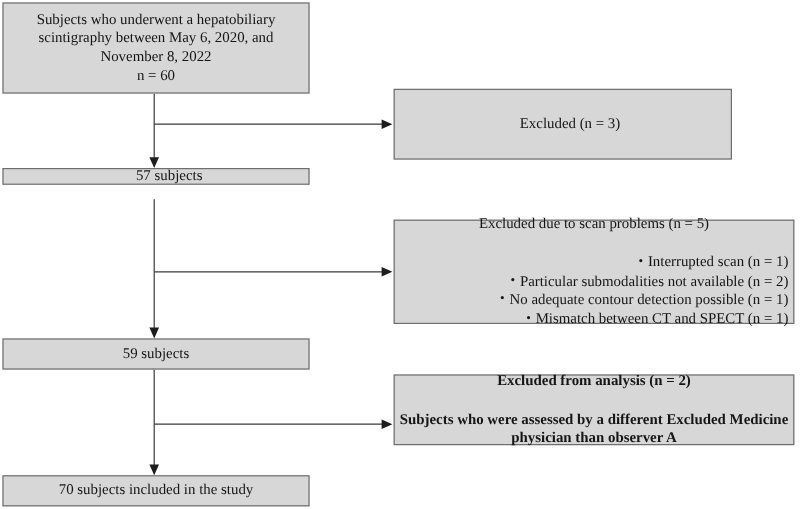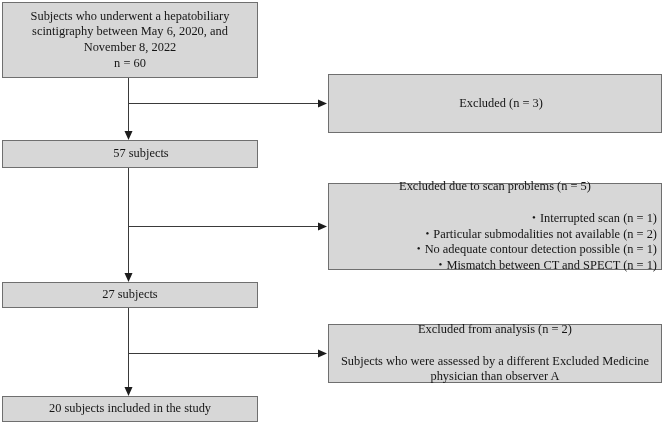--- a/index.html
+++ b/index.html
@@ -35,27 +35,27 @@
     font-size: 12.4px;
     color: #151515;
     padding: 2px 4px;
   }
   .box .txt {
     width: 100%;
     white-space: pre-line;
   }
   
   #box-enrolled   { left: 2px;   top: 2px;   width: 256px; height: 76px; }
-  #box-57         { left: 2px;   top: 140px; width: 256px; height: 28px; padding-left: 26px; }
+  #box-57         { left: 2px;   top: 140px; width: 256px; height: 14px; padding-left: 26px; }
   #box-52         { left: 2px;   top: 282px; width: 256px; height: 26px; }
   #box-50         { left: 2px;   top: 396px; width: 256px; height: 26px; }
   
-  #box-excl-1     { left: 328px; top: 74px;  width: 334px; height: 59px; padding-left: 16px; }
+  #box-excl-1     { left: 328px; top: 74px;  width: 282px; height: 59px; padding-left: 16px; }
   #box-excl-2     { left: 328px; top: 183px; width: 334px; height: 87px; }
-  #box-excl-3     { left: 328px; top: 324px; width: 334px; height: 59px; }
+  #box-excl-3     { left: 328px; top: 312px; width: 334px; height: 59px; font-weight: bold; }
 
   .bullet-list {
     width: 100%;
     text-align: right;
   }
   .bullet-line {
     white-space: nowrap;
   }
   .bullet-glyph {
     font-size: 11px;
@@ -103,25 +103,25 @@
   <div class="box" id="box-enrolled">
     <span class="txt">Subjects who underwent a hepatobiliary scintigraphy between May 6, 2020, and November 8, 2022
 n = 60</span>
   </div>
 
   <div class="box" id="box-57">
     <span class="txt">57 subjects</span>
   </div>
 
   <div class="box" id="box-52">
-    <span class="txt">27 subjects</span>
+    <span class="txt">59 subjects</span>
   </div>
 
   <div class="box" id="box-50">
-    <span class="txt">20 subjects included in the study</span>
+    <span class="txt">70 subjects included in the study</span>
   </div>
 
   <div class="box" id="box-excl-1">
     <div class="txt">
       <div>Excluded (n = 3)</div>
     </div>
   </div>
 
   <div class="box" id="box-excl-2">
     <div class="txt">

